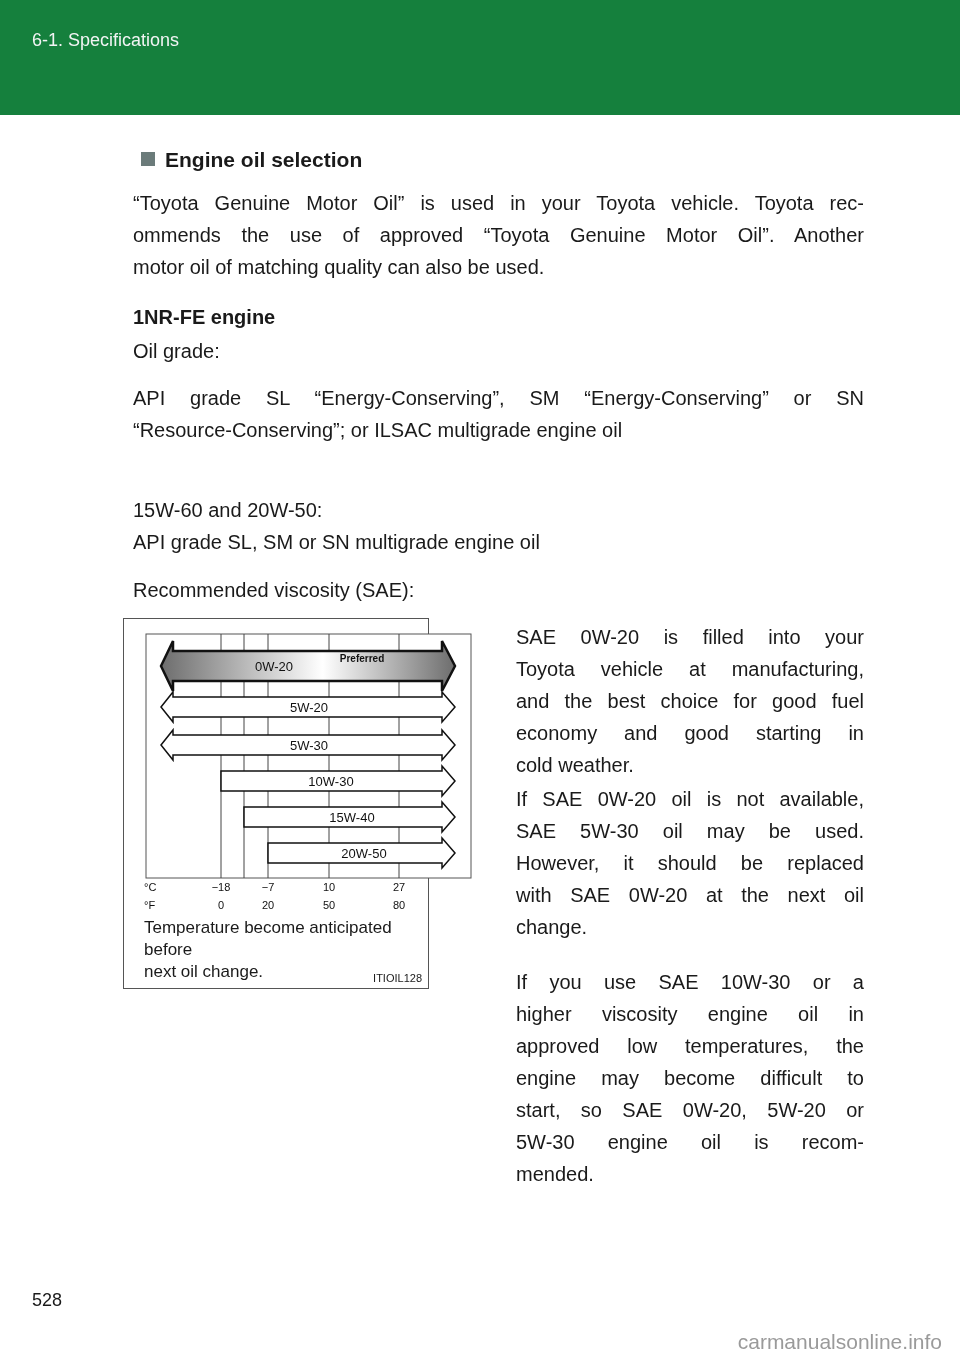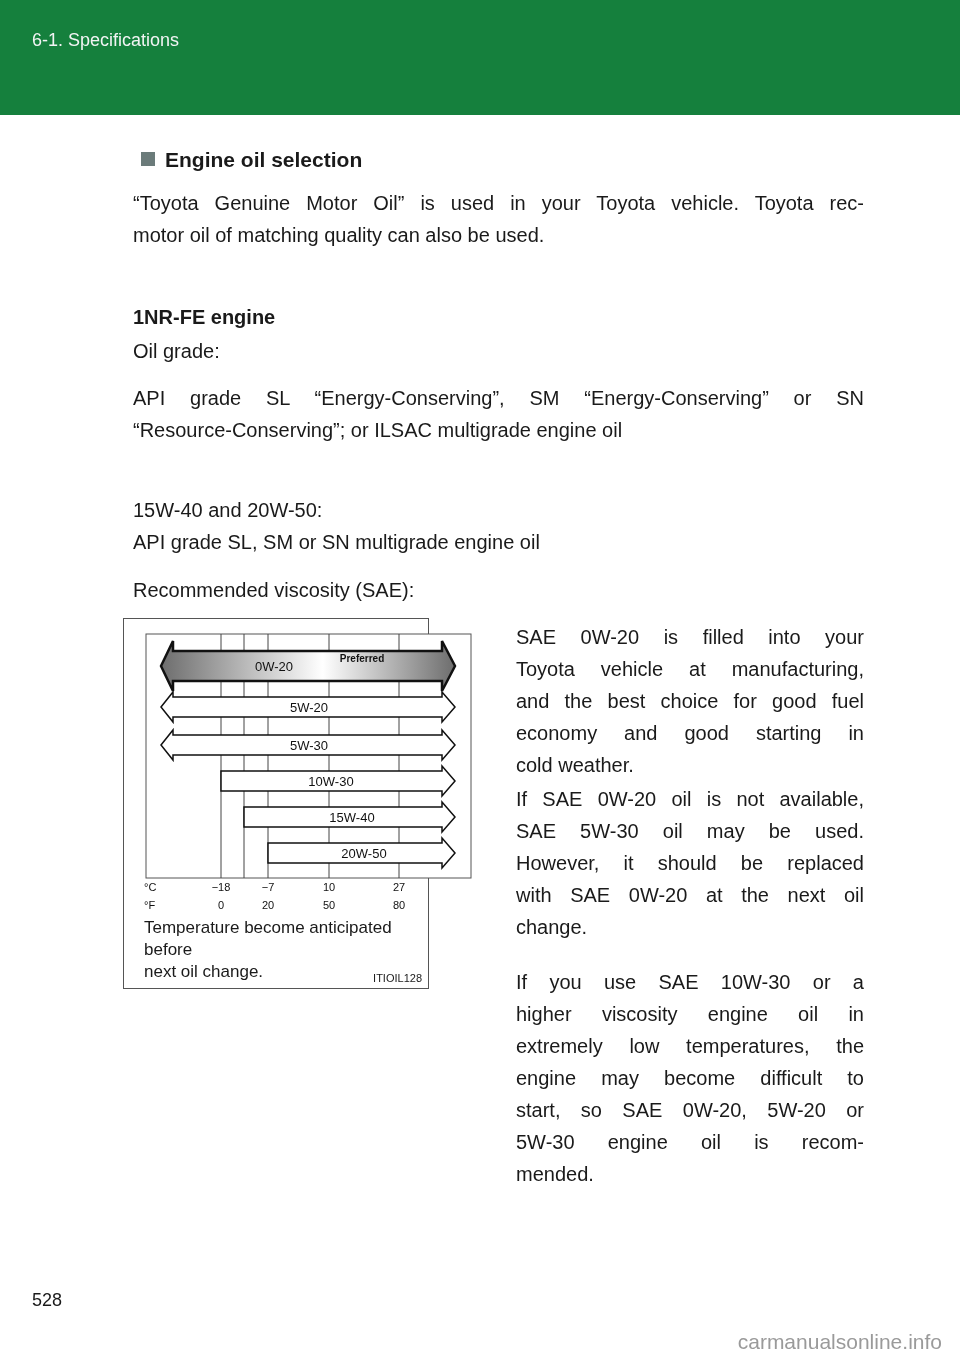--- a/index.html
+++ b/index.html
@@ -54,33 +54,34 @@
   <span class="section">6-1. Specifications</span>
 </div>
 
 <div class="content">
   <div class="heading">
     <span class="sq"></span><span>Engine oil selection</span>
   </div>
 
   <div class="p" style="top:179px;width:731px;">
     <span class="line">“Toyota Genuine Motor Oil” is used in your Toyota vehicle. Toyota rec-</span>
+    <span class="line">ommends the use of approved “Toyota Genuine Motor Oil”. Another</span>
     <span class="line last">motor oil of matching quality can also be used.</span>
   </div>
 
   <div class="p subhead" style="top:293px;">1NR-FE engine</div>
   <div class="p" style="top:327px;">Oil grade:</div>
 
   <div class="p" style="top:374px;width:731px;">
     <span class="line">API grade SL “Energy-Conserving”, SM “Energy-Conserving” or SN</span>
     <span class="line last">“Resource-Conserving”; or ILSAC multigrade engine oil</span>
   </div>
 
   <div class="p" style="top:486px;">
-    <span class="line last">15W-40 and 20W-50:</span>
+    <span class="line last">15W-60 and 20W-50:</span>
     <span class="line last">API grade SL, SM or SN multigrade engine oil</span>
   </div>
 
   <div class="p" style="top:566px;">Recommended viscosity (SAE):</div>
 </div>
 
 <div class="figure">
   <svg width="362" height="371" viewBox="0 0 362 371">
     <defs>
       <linearGradient id="pref" x1="0" x2="1" y1="0" y2="0">
@@ -163,21 +164,21 @@
   <span class="line">If SAE 0W-20 oil is not available,</span>
   <span class="line">SAE 5W-30 oil may be used.</span>
   <span class="line">However, it should be replaced</span>
   <span class="line">with SAE 0W-20 at the next oil</span>
   <span class="line last">change.</span>
 </div>
 
 <div class="rightcol p" style="top:958px;">
   <span class="line">If you use SAE 10W-30 or a</span>
   <span class="line">higher viscosity engine oil in</span>
-  <span class="line">extremely low temperatures, the</span>
+  <span class="line">approved low temperatures, the</span>
   <span class="line">engine may become difficult to</span>
   <span class="line">start, so SAE 0W-20, 5W-20 or</span>
   <span class="line">5W-30 engine oil is recom-</span>
   <span class="line last">mended.</span>
 </div>
 
 <div class="footer-page">528</div>
 <div class="watermark">carmanualsonline.info</div>
 
 </body></html>

